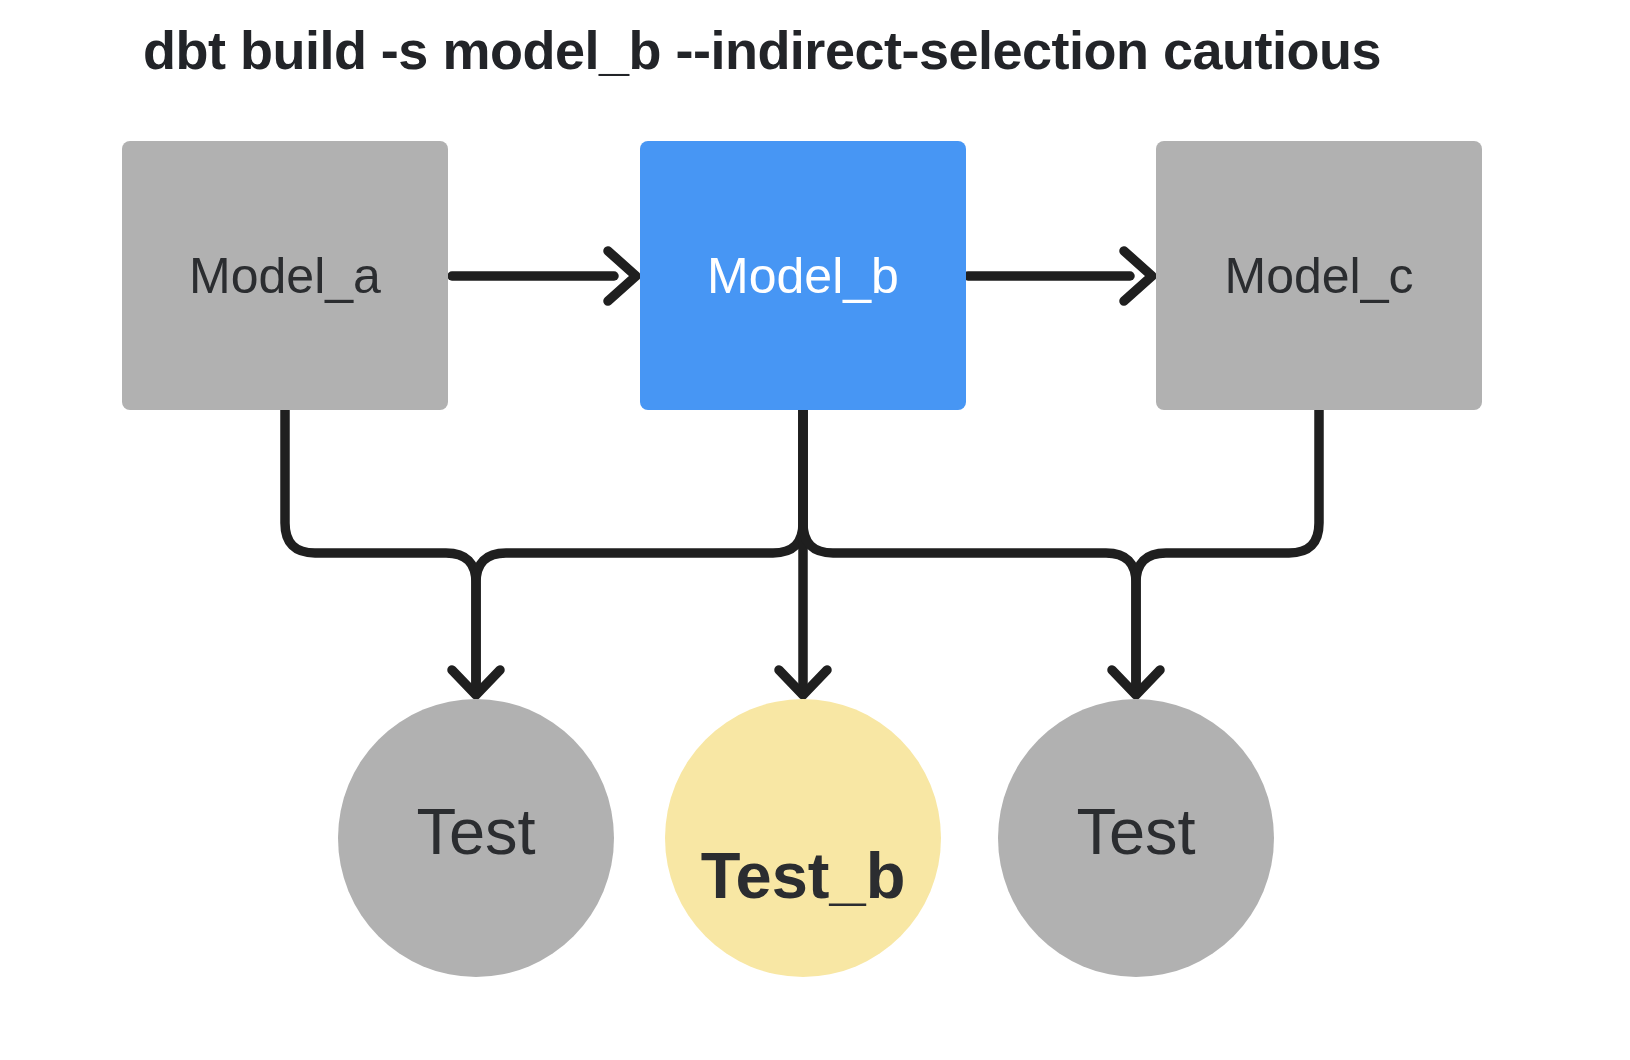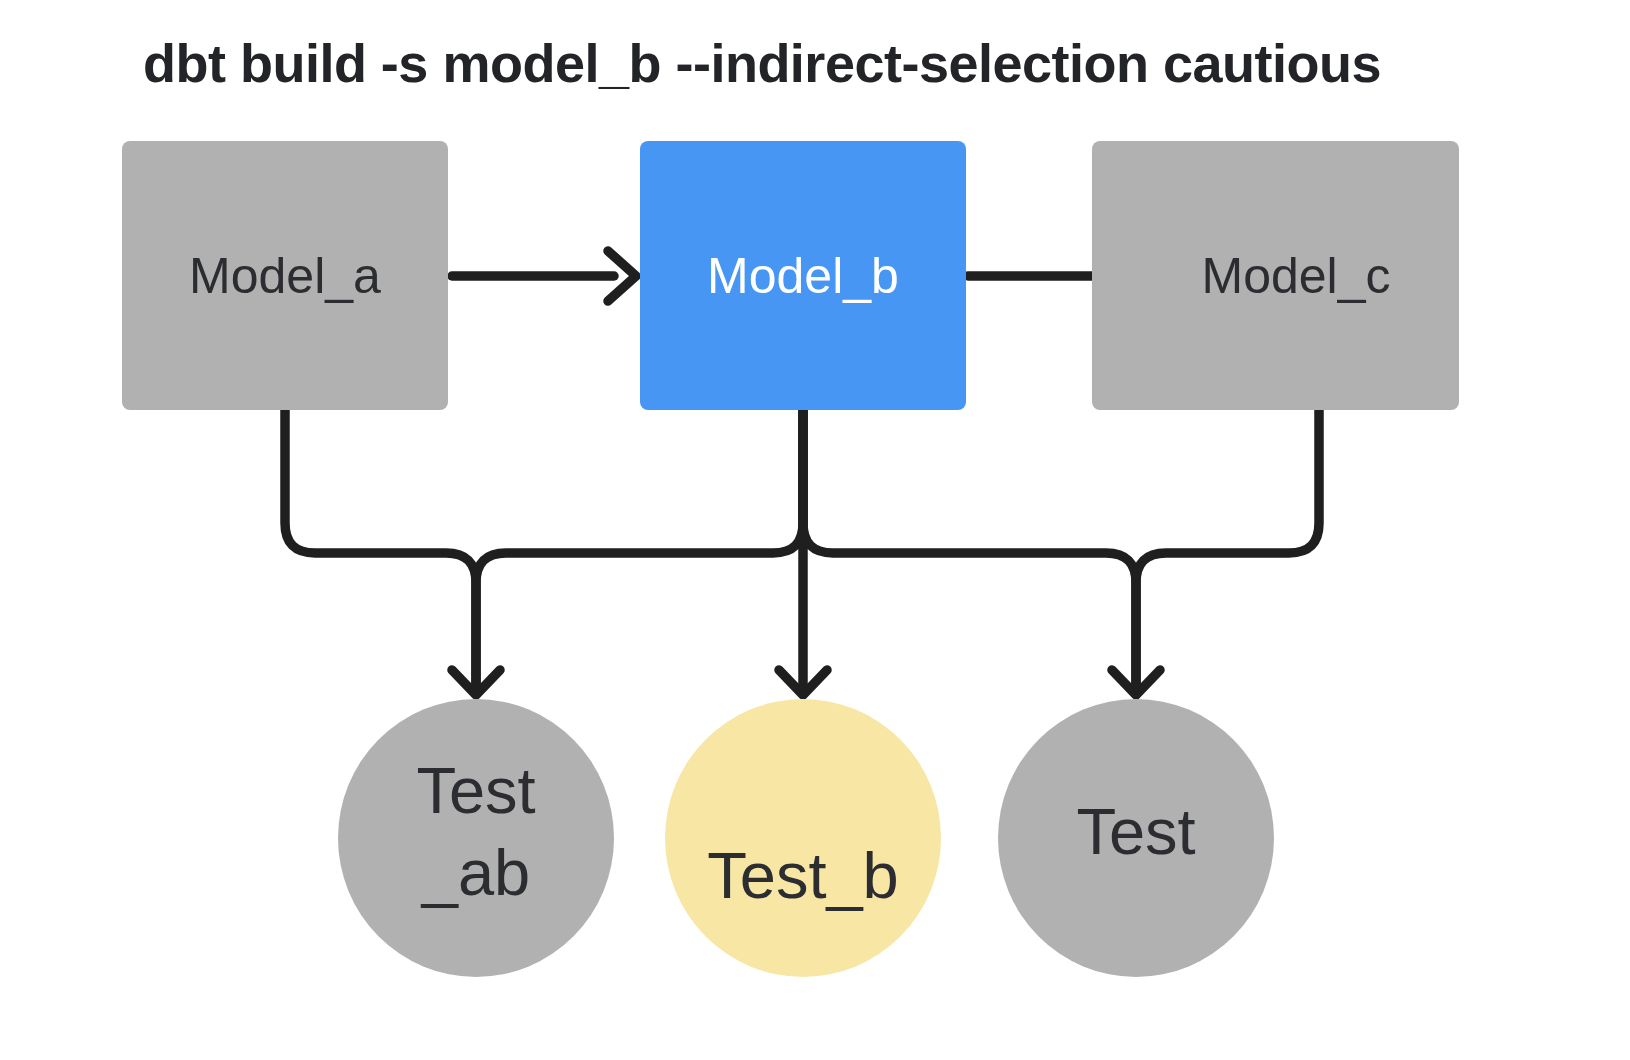--- a/index.html
+++ b/index.html
@@ -6,21 +6,21 @@
   .stage {
     position: relative;
     width: 1630px;
     height: 1060px;
     background: #ffffff;
     overflow: hidden;
     font-family: "Liberation Sans", sans-serif;
   }
   .title {
     position: absolute;
-    top: 32px;
+    top: 19px;
     left: 0;
     width: 1524px;
     text-align: center;
     font-size: 54px;
     font-weight: 600;
     letter-spacing: -0.5px;
     color: #222428;
     white-space: nowrap;
   }
   svg.connectors {
@@ -44,42 +44,42 @@
     border-radius: 8px;
     display: flex;
     align-items: center;
     justify-content: center;
     font-size: 50px;
     color: #2b2d30;
     background: #b1b1b1;
   }
   #model-a { left: 122px; }
   #model-b { left: 640px; background: #4796f4; color: #ffffff; }
-  #model-c { left: 1092px; padding-left: 41px; }
+  #model-c { left: 1156px; }
   .test-node {
     position: absolute;
     top: 699px;
     width: 276px;
     height: 278px;
     border-radius: 50%;
     background: #b1b1b1;
     display: flex;
     flex-direction: column;
     align-items: center;
     justify-content: center;
     text-align: center;
     font-size: 65px;
     line-height: 82px;
     color: #2b2d30;
   }
   #test-ab { left: 338px; }
   #test-b  { left: 665px; background: #f8e7a4; }
   #test-bc { left: 998px; }
   #test-ab .label-block, #test-bc .label-block { transform: translateY(-6px); }
-  #test-b .label-block { transform: translateY(38px); }
+  #test-b .label-block { transform: translateY(38px); font-weight: bold; }
 </style>
 </head>
 <body>
 
 <div class="stage">
 
   <div class="title">dbt build -s model_b --indirect-selection cautious</div>
 
   <svg class="connectors" viewBox="0 0 1630 1060">
 
@@ -110,21 +110,20 @@
   <div class="model-node" id="model-a">
     <span>Model_a</span>
   </div>
   <div class="model-node" id="model-c">
     <span>Model_c</span>
   </div>
 
   <div class="test-node" id="test-ab">
     <div class="label-block">
       <div>Test</div>
-      <div>_ab</div>
     </div>
   </div>
   <div class="test-node" id="test-b">
     <div class="label-block">Test_b</div>
   </div>
   <div class="test-node" id="test-bc">
     <div class="label-block">
       <div>Test</div>
     </div>
   </div>

